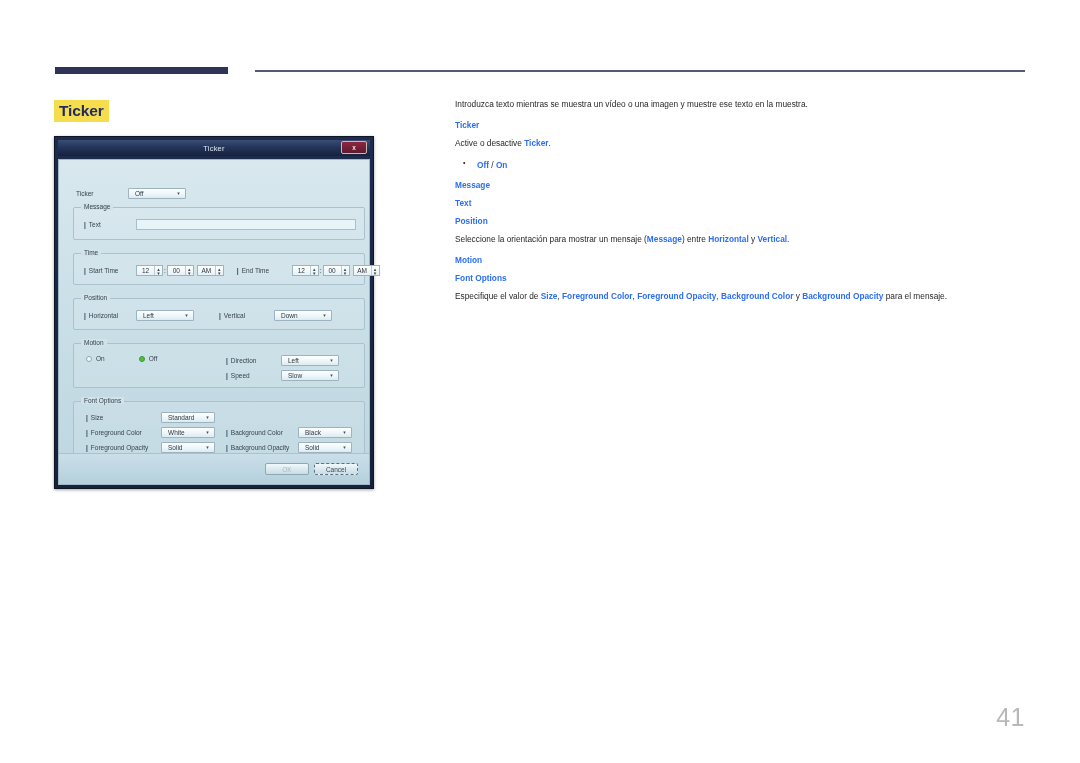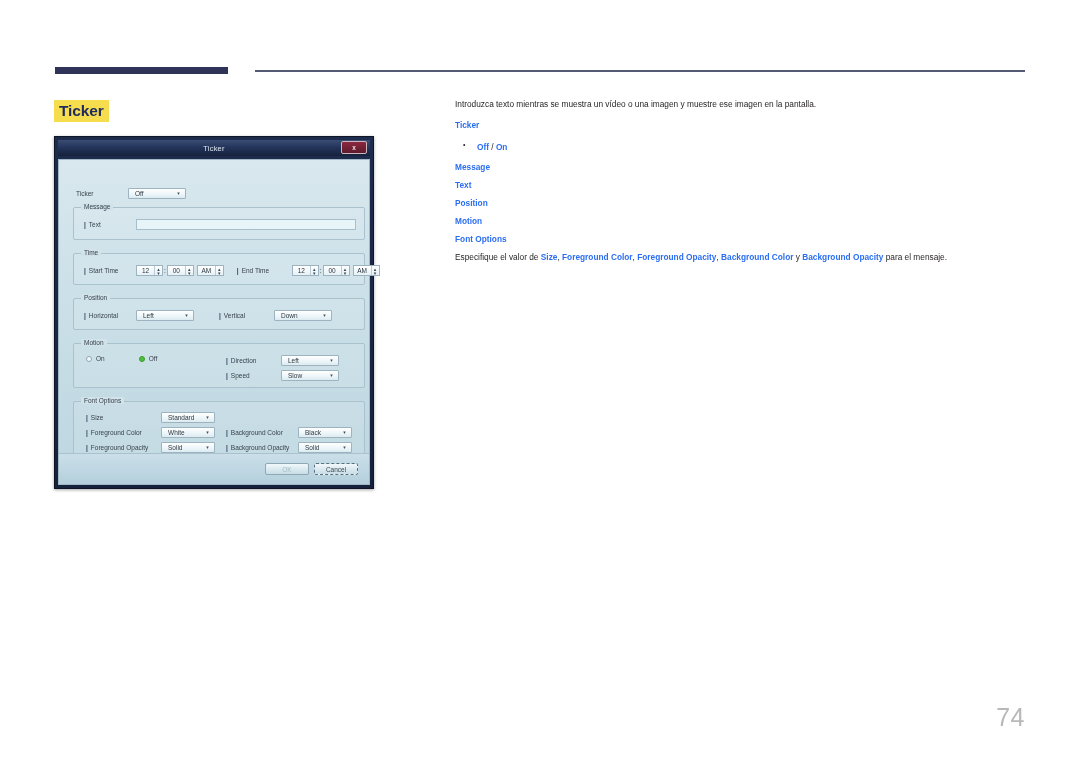--- a/index.html
+++ b/index.html
@@ -262,21 +262,21 @@
   .doc .bullet .sep { color: #231f20; font-weight: normal; }
 </style>
 </head>
 <body>
 
 <div class="hdr-bar"></div>
 <div class="hdr-line"></div>
 
 <div class="page-title">Ticker</div>
 
-<div class="page-num">74</div>
+<div class="page-num">41</div>
 
 <div class="dlg">
 
   <div class="dlg-titlebar">
     <span class="dlg-title">Ticker</span>
     <span class="dlg-close">x</span>
   </div>
 
   <div class="dlg-body">
 
@@ -428,29 +428,31 @@
     <div class="dlg-footer">
       <span class="btn disabled" style="position:absolute; right:60px; top:9px; width:44px;">OK</span>
       <span class="btn focus" style="position:absolute; right:11px; top:9px; width:44px;">Cancel</span>
     </div>
 
   </div>
 </div>
 
 <div class="doc">
 
-  <p>Introduzca texto mientras se muestra un vídeo o una imagen y muestre ese imagen en la pantalla.</p>
+  <p>Introduzca texto mientras se muestra un vídeo o una imagen y muestre ese texto en la muestra.</p>
 
   <p class="h">Ticker</p>
+  <p><span>Active o desactive </span><span class="b">Ticker</span><span>.</span></p>
   <p class="bullet"><span>Off</span><span class="sep"> / </span><span>On</span></p>
 
   <p class="h">Message</p>
 
   <p class="h">Text</p>
 
   <p class="h">Position</p>
+  <p><span>Seleccione la orientación para mostrar un mensaje (</span><span class="b">Message</span><span>) entre </span><span class="b">Horizontal</span><span> y </span><span class="b">Vertical</span><span>.</span></p>
 
   <p class="h">Motion</p>
 
   <p class="h">Font Options</p>
   <p><span>Especifique el valor de </span><span class="b">Size</span><span>, </span><span class="b">Foreground Color</span><span>, </span><span class="b">Foreground Opacity</span><span>, </span><span class="b">Background Color</span><span> y </span><span class="b">Background Opacity</span><span> para el mensaje.</span></p>
 
 </div>
 
 </body></html>

